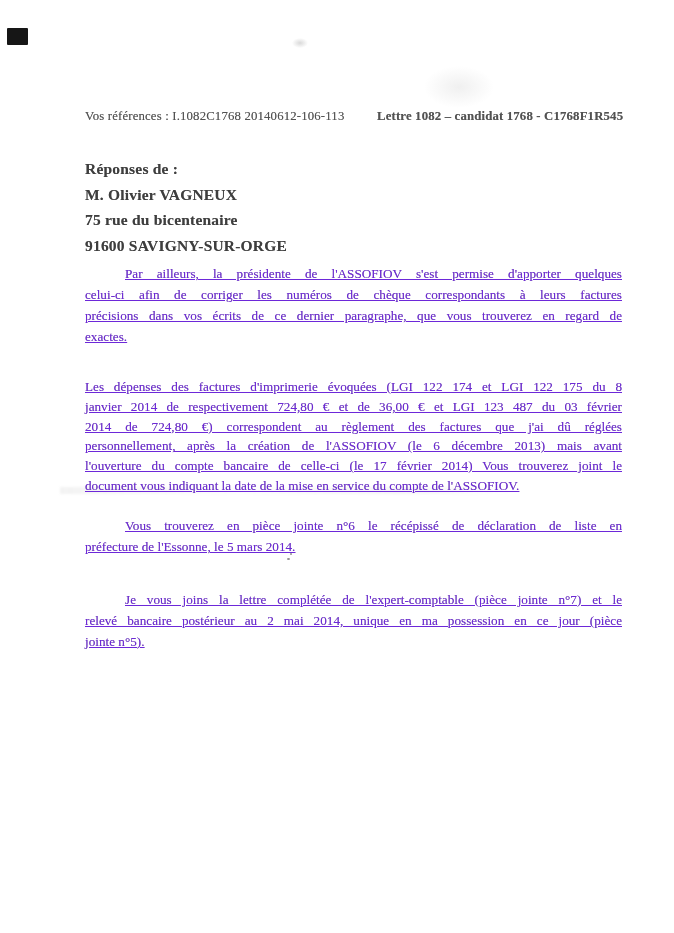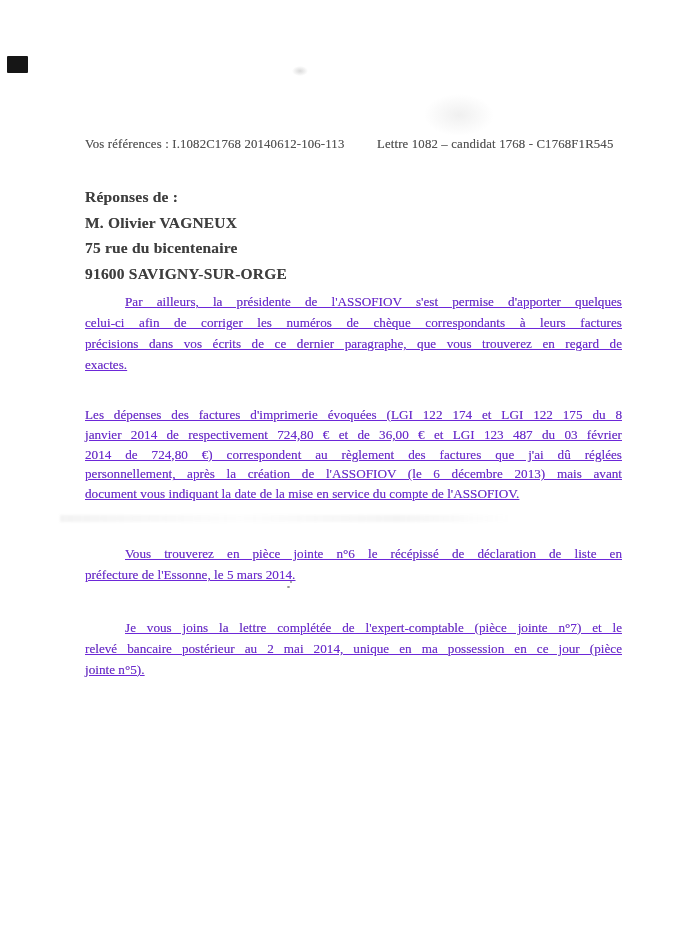--- a/index.html
+++ b/index.html
@@ -4,21 +4,20 @@
 <style>
   html, body { margin: 0; padding: 0; background: #ffffff; }
   .page {
     position: relative;
     width: 674px;
     height: 778px;
     background: #ffffff;
     font-family: "Liberation Serif", "DejaVu Serif", serif;
     color: #4a4a4a;
     overflow: hidden;
-    margin-top: 28px;
   }
   .txt { text-shadow: 0 0 0.6px rgba(90,90,90,0.55); }
 
   
   .corner-mark {
     position: absolute;
     left: 7px; top: 28px;
     width: 21px; height: 17px;
     background: #161616;
     border-radius: 1px;
@@ -39,21 +38,21 @@
   }
   .smudge-mars::before { left: 6px; top: 0; width: 2px; height: 2px; }
   .smudge-mars::after  { left: 3px; top: 5px; width: 3px; height: 2px; }
 
   
   .refline {
     position: absolute; left: 85px; top: 109px; right: 0;
     font-size: 12.8px; letter-spacing: 0.15px; color: #525252;
   }
   .ref-left  { display: inline-block; }
-  .ref-right { position: absolute; left: 292px; top: 0; }
+  .ref-right { position: absolute; left: 292px; top: 0; font-weight: bold; }
 
   
   .sender {
     position: absolute; left: 85px; top: 156px;
     font-weight: bold; font-size: 15.5px; line-height: 25.5px;
     color: #3e3e3e; letter-spacing: 0.2px;
   }
 
   
   .para { position: absolute; left: 85px; width: 537px; font-size: 13.2px; color: #6d28d9; text-decoration: underline; }
@@ -101,20 +100,21 @@
     <div class="ln">celui-ci afin de corriger les numéros de chèque correspondants à leurs factures</div>
     <div class="ln">précisions dans vos écrits de ce dernier paragraphe, que vous trouverez en regard de</div>
     <div class="ln last">exactes.</div>
   </div>
 
   <div class="para p2 txt">
     <div class="ln">Les dépenses des factures d'imprimerie évoquées (LGI 122 174 et LGI 122 175 du 8</div>
     <div class="ln">janvier 2014 de respectivement 724,80 € et de 36,00 € et LGI 123 487 du 03 février</div>
     <div class="ln">2014 de 724,80 €) correspondent au règlement des factures que j'ai dû réglées</div>
     <div class="ln">personnellement, après la création de l'ASSOFIOV (le 6 décembre 2013) mais avant</div>
+    <div class="ln">l'ouverture du compte bancaire de celle-ci (le 17 février 2014) Vous trouverez joint le</div>
     <div class="ln last">document vous indiquant la date de la mise en service du compte de l'ASSOFIOV.</div>
   </div>
 
   <div class="para p3 txt">
     <div class="ln ind">Vous trouverez en pièce jointe n°6 le récépissé de déclaration de liste en</div>
     <div class="ln last">préfecture de l'Essonne, le 5 mars 2014.</div>
   </div>
 
   <div class="para p4 txt">
     <div class="ln ind">Je vous joins la lettre complétée de l'expert-comptable (pièce jointe n°7) et le</div>

